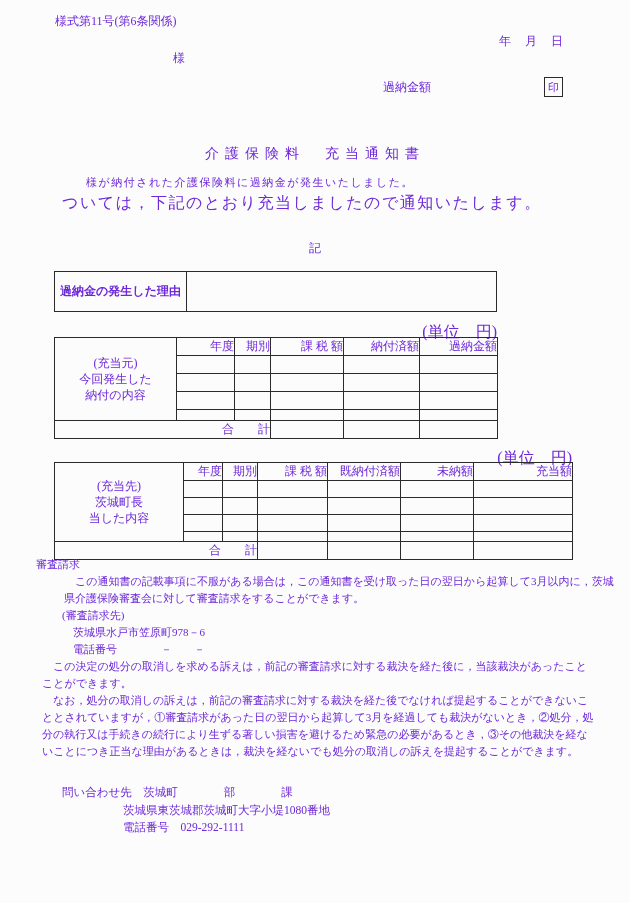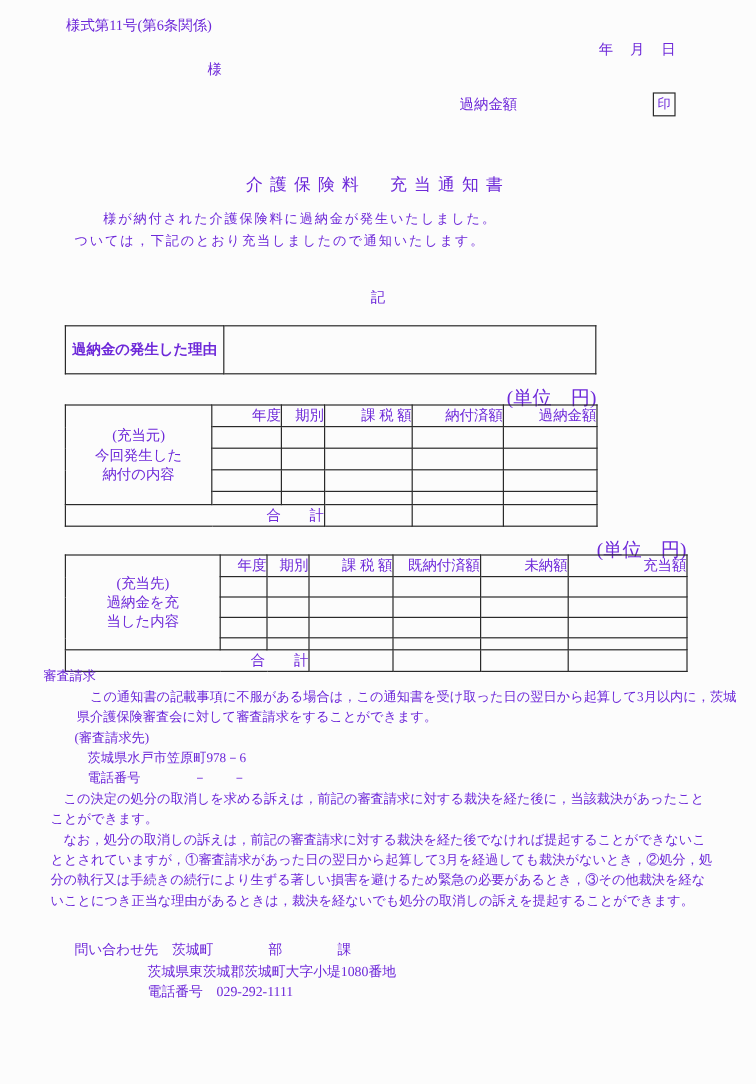--- a/index.html
+++ b/index.html
@@ -22,21 +22,21 @@
     left:544px;top:77px;
     width:17px;height:18px;
     border:1px solid #2a2a2a;
     font-size:11px;line-height:18px;text-align:center;
   }
   .doc-title{
     left:0;top:145px;width:630px;
     text-align:center;font-size:14px;letter-spacing:6px;
   }
   .intro-1{left:86px;top:175px;font-size:11px;letter-spacing:1.5px;}
-  .intro-2{left:62px;top:193px;font-size:11px;letter-spacing:1.5px;}
+  .intro-2{left:62px;top:193px;font-size:16px;letter-spacing:1.5px;}
   .ki-marker{left:0;top:240px;width:630px;text-align:center;}
 
   table{border-collapse:collapse;position:absolute;table-layout:fixed;background:transparent;}
   td,th{border:1px solid #2a2a2a;padding:0;font-weight:normal;font-size:12px;vertical-align:middle;}
 
   .reason-table{left:54px;top:271px;width:443px;}
   .reason-table td{height:39px;}
   .reason-table .lbl{width:131px;text-align:center;font-weight:bold;}
 
   .unit-label{font-size:16px;text-align:right;padding-right:4px;}
@@ -161,21 +161,21 @@
         <col style="width:35px">
       <col style="width:70px">
         <col style="width:73px">
         <col style="width:73px">
         <col style="width:99px">
     </colgroup>
     <tbody>
         <tr class="hr2">
       <td rowspan="5" class="side-label">
         <div>(充当先)</div>
-        <div>過納金を充</div>
+        <div>茨城町長</div>
         <div>当した内容</div>
       </td>
       <th>年度</th>
       <th>期別</th>
       <th>課 税 額</th>
       <th>既納付済額</th>
       <th>未納額</th>
       <th>充当額</th>
     </tr>
     <tr class="dr2">

